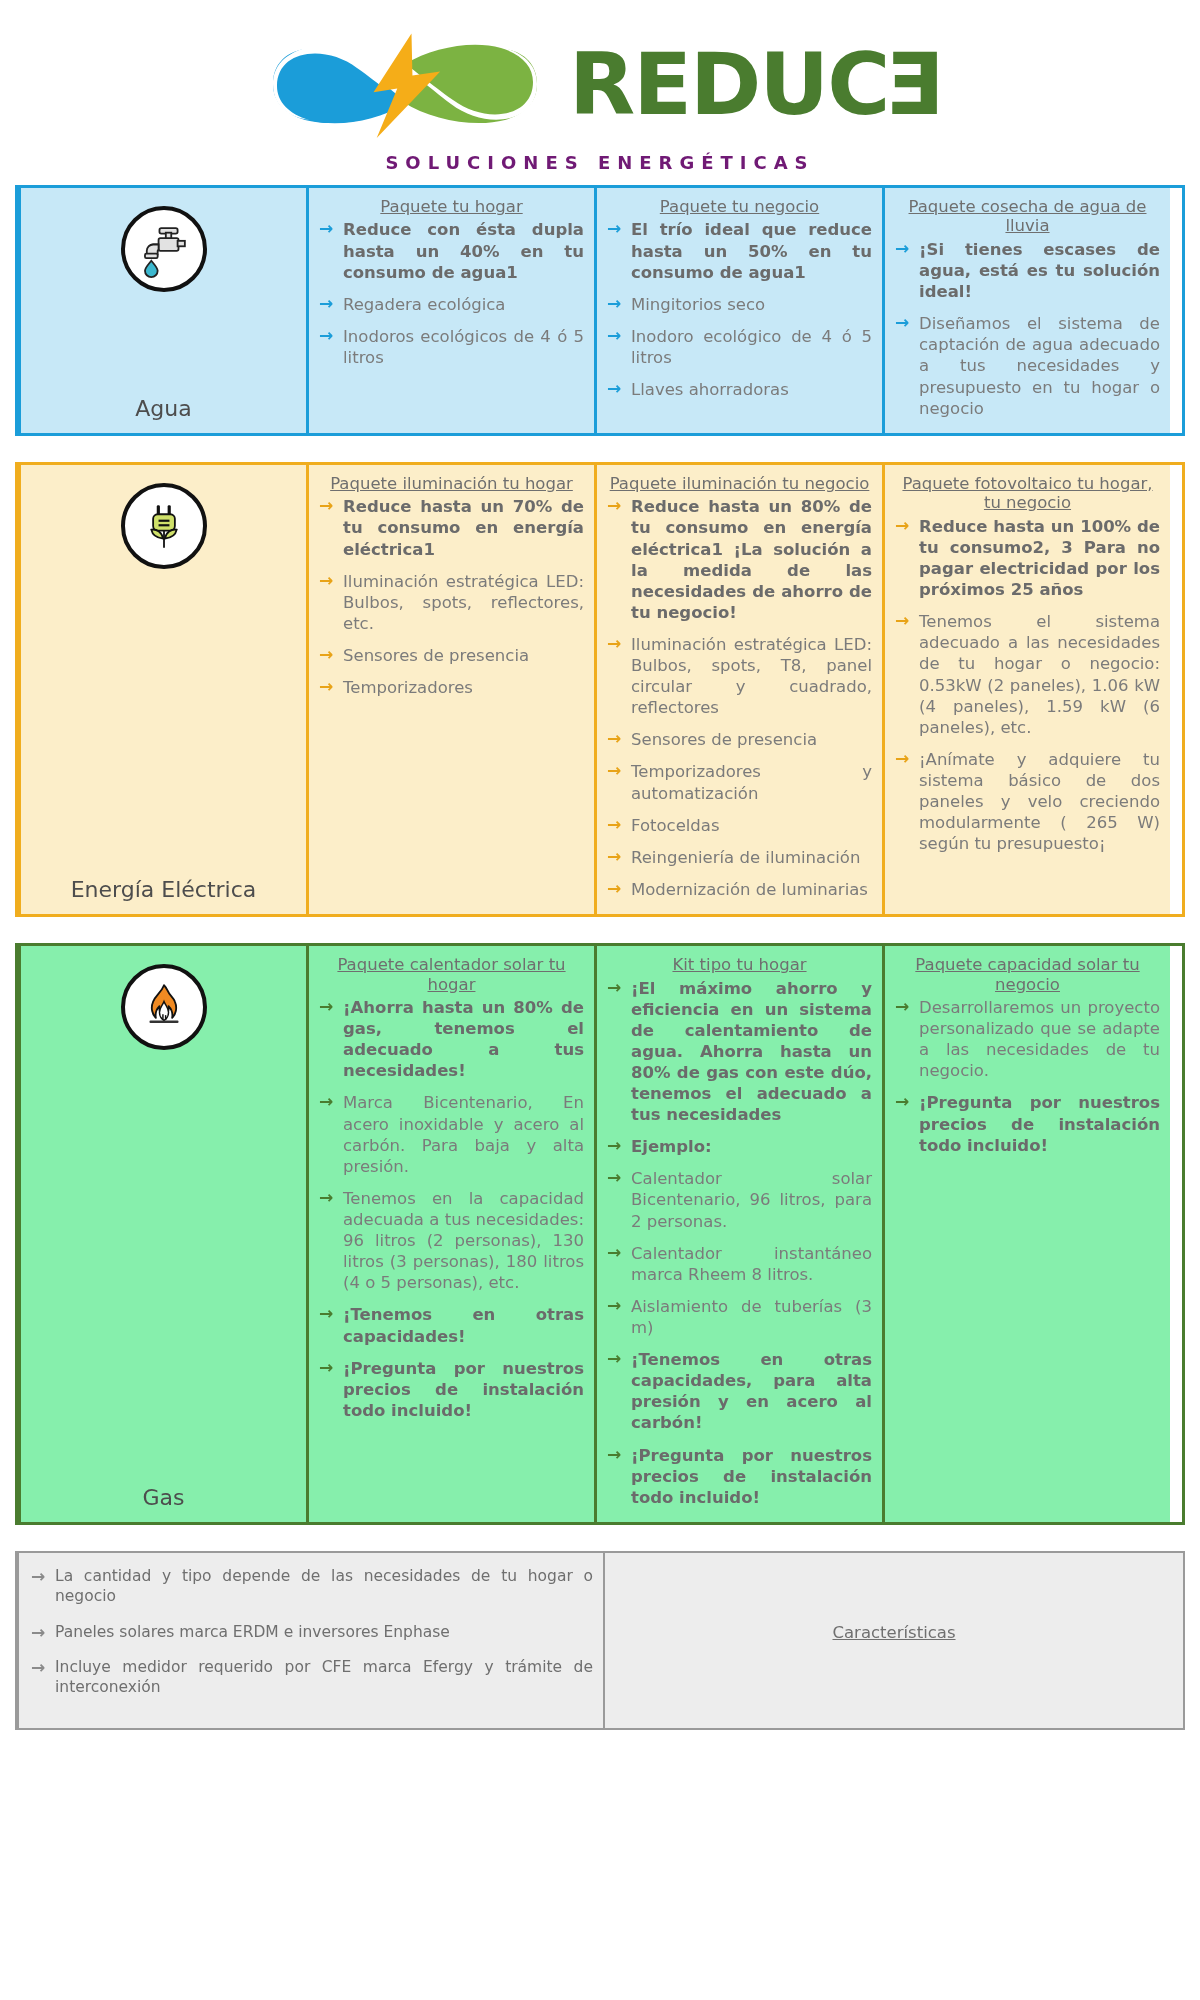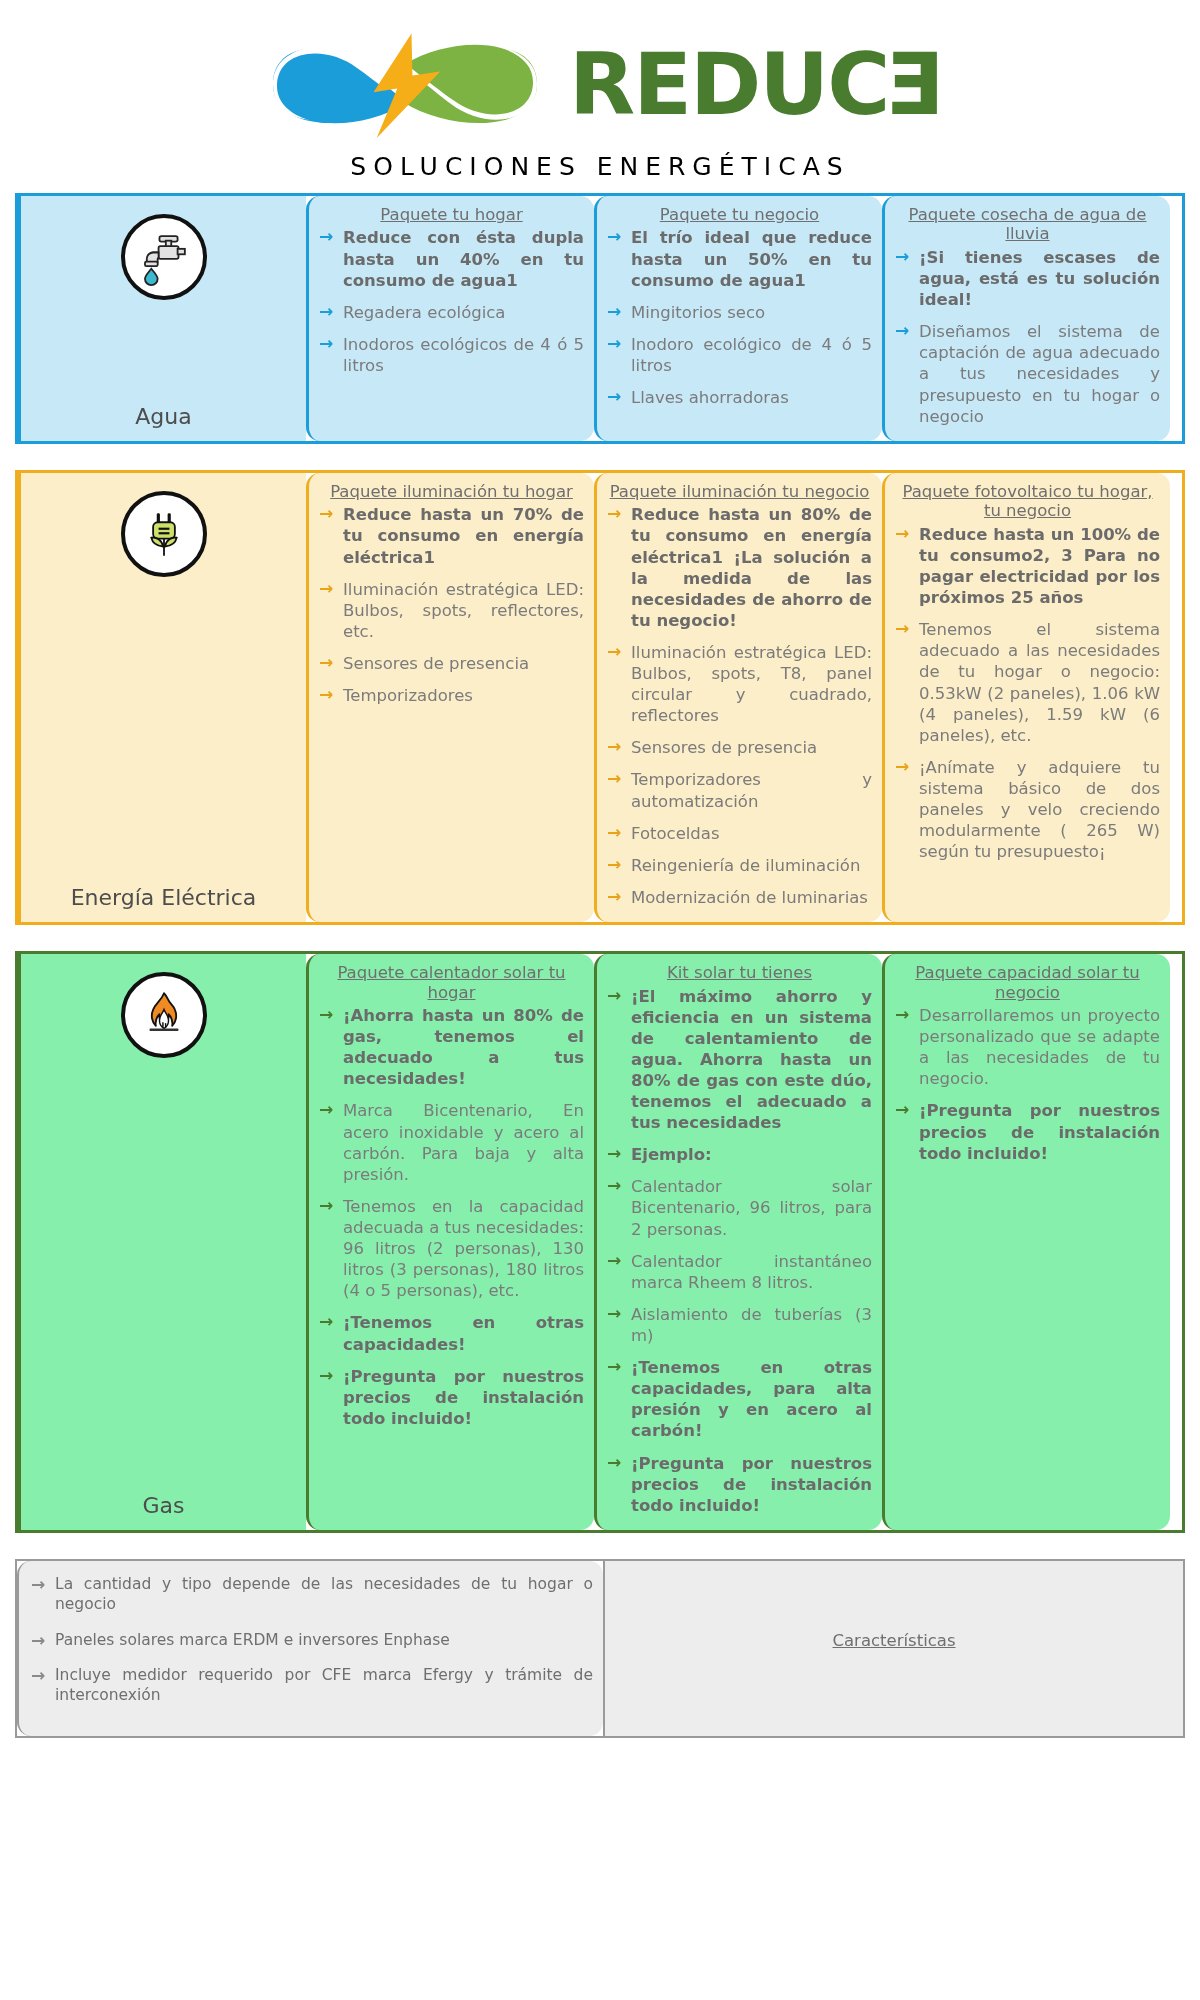--- a/index.html
+++ b/index.html
@@ -18,43 +18,43 @@
     gap: 14px; height: 140px;
   }
   .logo-mark { width: 300px; height: 120px; flex: none; }
   .logo-word {
     font-family: "DejaVu Sans", sans-serif;
     font-size: 86px; font-weight: 700; letter-spacing: -2px;
     color: #4a7c2f; line-height: 1; display: flex; align-items: flex-start;
   }
   .logo-word .flip { display: inline-block; transform: scaleX(-1); }
   .tagline {
-    text-align: center; color: #000000;
-    font-size: 25px; letter-spacing: 7px; font-weight: 400;
+    text-align: center; color: #701a75;
+    font-size: 18px; letter-spacing: 7px; font-weight: 700;
     margin-top: -2px; margin-bottom: 12px;
     font-family: "DejaVu Sans", sans-serif;
   }
 
   
   .section { width: 1170px; margin: 0 auto 26px auto; display: flex; }
   .section.agua      { border: 3px solid #1b9dd9; }
   .section.energia   { border: 3px solid #f0ad1e; }
   .section.gas       { border: 3px solid #4a7c2f; }
   .section.caract    { border: 2px solid #9a9a9a; margin-bottom: 4px; }
 
   .cell { padding: 9px 10px 12px 10px; }
   .section.agua    .cell { background: #c7e8f7; border-left: 3px solid #1b9dd9; }
   .section.energia .cell { background: #fceec9; border-left: 3px solid #f0ad1e; }
   .section.gas     .cell { background: #86efac; border-left: 3px solid #4a7c2f; }
   .section.caract  .cell { background: #ededed; border-left: 2px solid #9a9a9a; }
   .cell:first-child { border-left: none; }
 
   .col-icon { width: 288px; flex: none; display: flex; flex-direction: column;
               align-items: center; justify-content: space-between; padding-top: 18px; }
-  .col-body { width: 288px; flex: none; border-radius: 14px; }
+  .col-body { width: 288px; flex: none; }
   .section.caract .col-icon { width: 580px; justify-content: center; padding-top: 0; }
   .section.caract .col-body { width: 586px; padding: 14px 10px 14px 12px; }
 
   .icon-circle {
     width: 86px; height: 86px; border-radius: 50%;
     background: #ffffff; border: 4px solid #111111;
     display: flex; align-items: center; justify-content: center;
   }
   .icon-label {
     margin-top: 10px; text-align: center; line-height: 1.08;
@@ -229,21 +229,21 @@
       <ul class="bullets">
         <li class="bold">¡Ahorra hasta un 80% de gas, tenemos el adecuado a tus necesidades!</li>
         <li>Marca Bicentenario, En acero inoxidable y acero al carbón. Para baja y alta presión.</li>
         <li>Tenemos en la capacidad adecuada a tus necesidades: 96 litros (2 personas), 130 litros (3 personas), 180 litros (4 o 5 personas), etc.</li>
         <li class="bold">¡Tenemos en otras capacidades!</li>
         <li class="bold">¡Pregunta por nuestros precios de instalación todo incluido!</li>
       </ul>
     </div>
 
     <div class="cell col-body">
-      <div class="pkg-title">Kit solar tu tienes</div>
+      <div class="pkg-title">Kit tipo tu hogar</div>
       <ul class="bullets">
         <li class="bold">¡El máximo ahorro y eficiencia en un sistema de calentamiento de agua. Ahorra hasta un 80% de gas con este dúo, tenemos el adecuado a tus necesidades</li>
         <li class="bold">Ejemplo:</li>
         <li>Calentador solar Bicentenario, 96 litros, para 2 personas.</li>
         <li>Calentador instantáneo marca Rheem 8 litros.</li>
         <li>Aislamiento de tuberías (3 m)</li>
         <li class="bold">¡Tenemos en otras capacidades, para alta presión y en acero al carbón!</li>
         <li class="bold">¡Pregunta por nuestros precios de instalación todo incluido!</li>
       </ul>
     </div>

